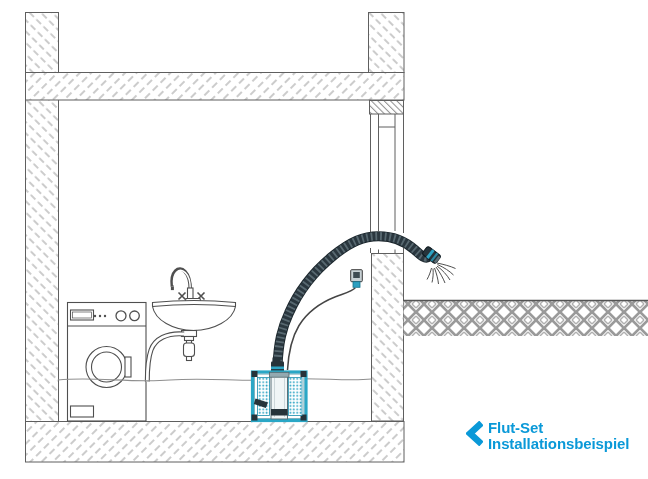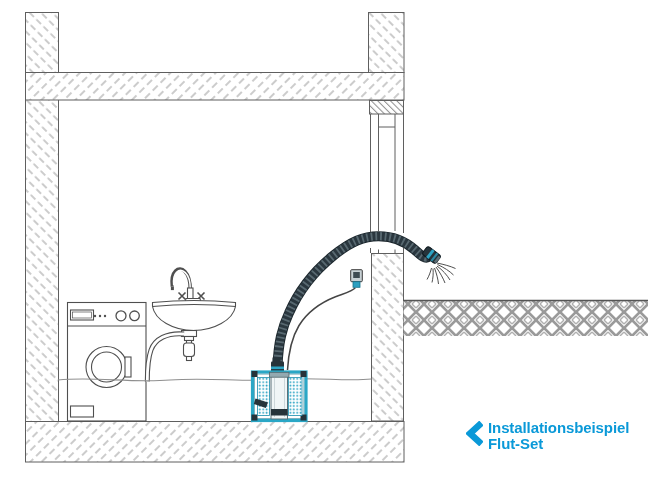--- a/index.html
+++ b/index.html
@@ -183,17 +183,17 @@
     <path d="M433,268.5 C433.5,273.5 433,278.5 432,282.5"></path>
     <path d="M431.5,268 C430.5,272 429,276 427,279.5"></path>
   </g>
 </svg>
 
 <div class="caption">
   <svg class="chev" width="17" height="25" viewBox="0 0 17 25">
     <path d="M15.5,2 L4,12.5 L15.5,23" fill="none" stroke="#0a99d8" stroke-width="6.5" stroke-linejoin="miter"></path>
   </svg>
   <div>
+    <div>Flut-Set</div>
     <div>Installationsbeispiel</div>
-    <div>Flut-Set</div>
   </div>
 </div>
 </div>
 
 </body></html>

